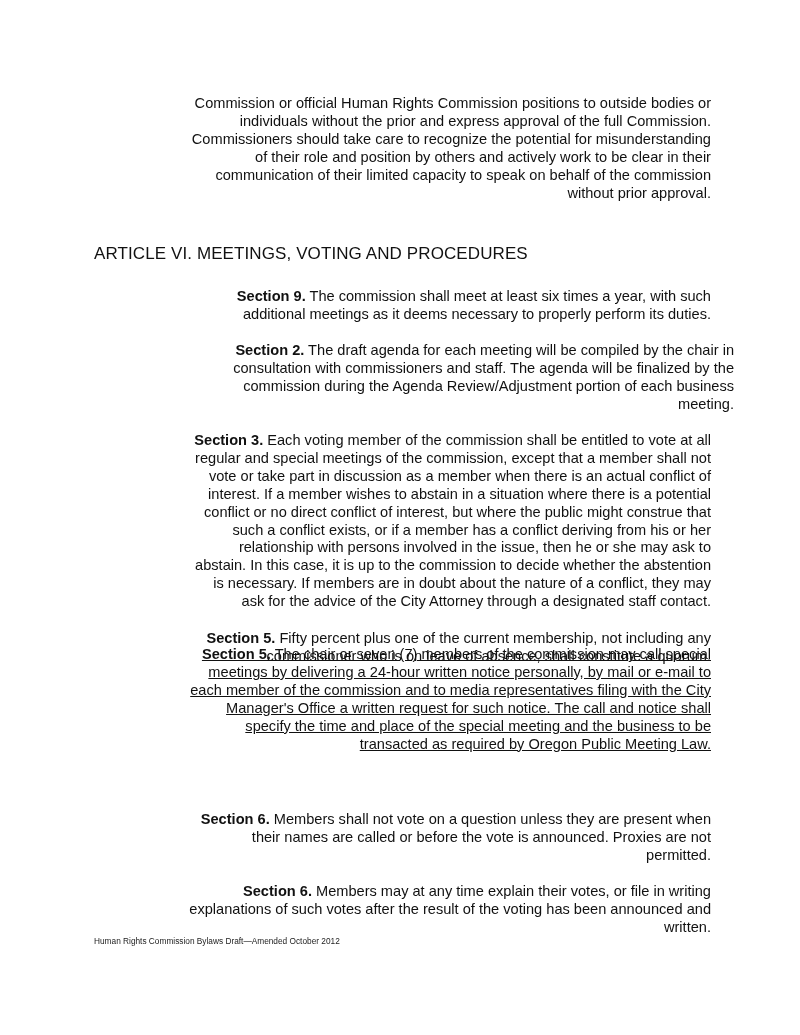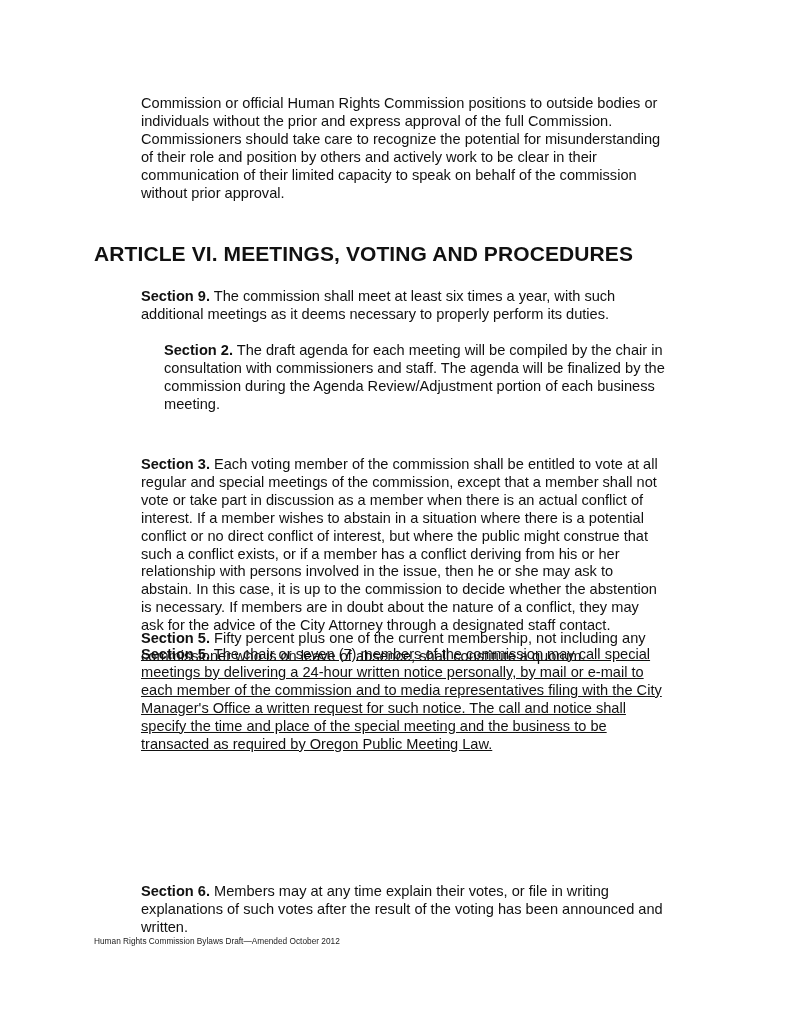--- a/index.html
+++ b/index.html
@@ -13,42 +13,43 @@
       position: relative;
       overflow: hidden;
       font-family: "Liberation Sans", sans-serif;
       color: #111111;
     }
     .page {
       position: absolute;
       left: 0; top: 0;
       width: 744px;
       height: 1035px;
+      text-align: right;
     }
     .indent {
       position: absolute;
       left: 141px;
       width: 570px;
       font-size: 14.6px;
       line-height: 17.9px;
     }
     .para {
       margin: 0;
       white-space: pre-line;
     }
     .para .sec {
       font-weight: bold;
     }
     .article-heading {
       position: absolute;
       left: 94px;
       top: 243px;
       margin: 0;
-      font-size: 21px;
-      font-weight: bold;
+      font-size: 17px;
+      font-weight: normal;
       letter-spacing: 0.1px;
       line-height: 22px;
     }
     .footer {
       position: absolute;
       left: 94px;
       top: 936px;
       font-size: 8.3px;
       line-height: 10px;
       color: #222222;
@@ -75,21 +76,21 @@
 additional meetings as it deems necessary to properly perform its duties.</span></p>
   </div>
 
   <div class="indent" style="top:342px;margin-left:23px;">
     <p class="para"><span class="sec">Section 2.</span><span> The draft agenda for each meeting will be compiled by the chair in
 consultation with commissioners and staff.  The agenda will be finalized by the
 commission during the Agenda Review/Adjustment portion of each business
 meeting.</span></p>
   </div>
 
-  <div class="indent" style="top:432px;margin-top:24px;">
+  <div class="indent" style="top:432px;">
     <p class="para"><span class="sec">Section 3.</span><span>  Each voting member of the commission shall be entitled to vote at all
 regular and special meetings of the commission, except that a member shall not
 vote or take part in discussion as a member when there is an actual conflict of
 interest. If a member wishes to abstain in a situation where there is a potential
 conflict or no direct conflict of interest, but where the public might construe that
 such a conflict exists, or if a member has a conflict deriving from his or her
 relationship with persons involved in the issue, then he or she may ask to
 abstain.  In this case, it is up to the commission to decide whether the abstention
 is necessary.  If members are in doubt about the nature of a conflict, they may
 ask for the advice of the City Attorney through a designated staff contact.</span></p>
@@ -102,20 +103,25 @@
 
   <div class="indent" style="top:646px;text-decoration:underline;">
     <p class="para"><span class="sec">Section 5.</span><span>  The chair or seven (7) members of the commission may call special
 meetings by delivering a 24-hour written notice personally, by mail or e-mail to
 each member of the commission and to media representatives filing with the City
 Manager's Office a written request for such notice.  The call and notice shall
 specify the time and place of the special meeting and the business to be
 transacted as required by Oregon Public Meeting Law.</span></p>
   </div>
 
+  <div class="indent" style="top:811px;">
+    <p class="para"><span class="sec">Section 6.</span><span>  Members shall not vote on a question unless they are present when
+their names are called or before the vote is announced.  Proxies are not
+permitted.</span></p>
+  </div>
 
   <div class="indent" style="top:883px;">
     <p class="para"><span class="sec">Section 6.</span><span>  Members may at any time explain their votes, or file in writing
 explanations of such votes after the result of the voting has been announced and
 written.</span></p>
   </div>
 
   <div class="footer">Human Rights Commission Bylaws Draft—Amended October 2012</div>
 
 </div>

